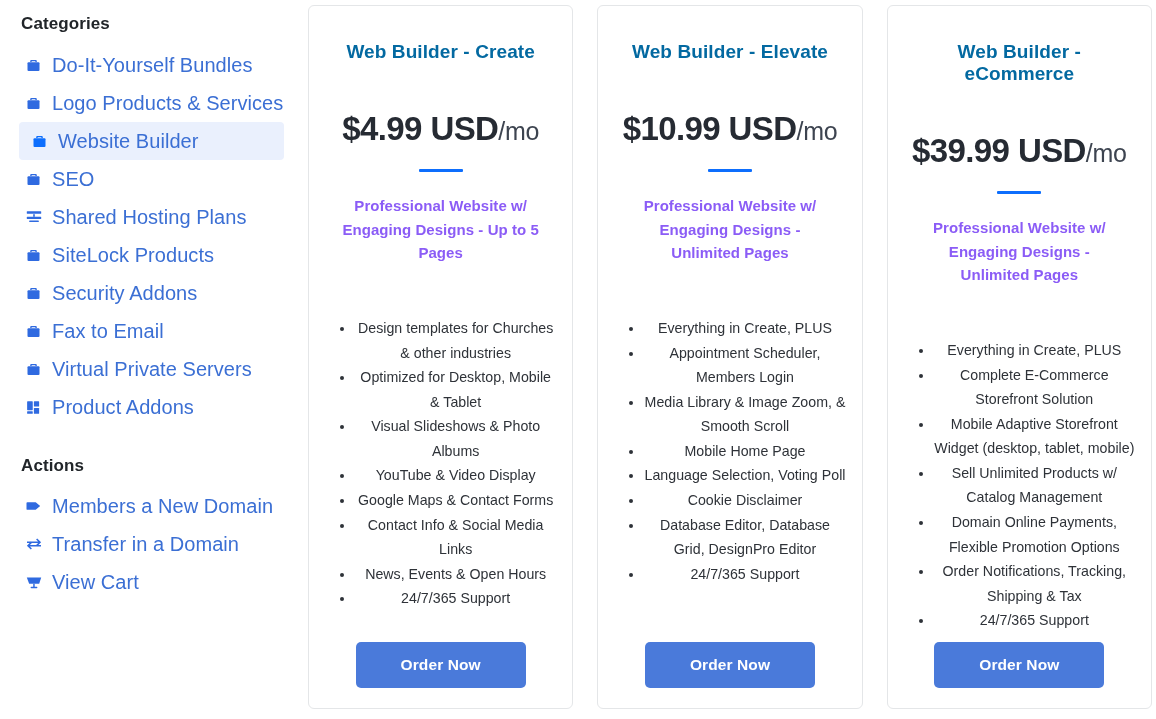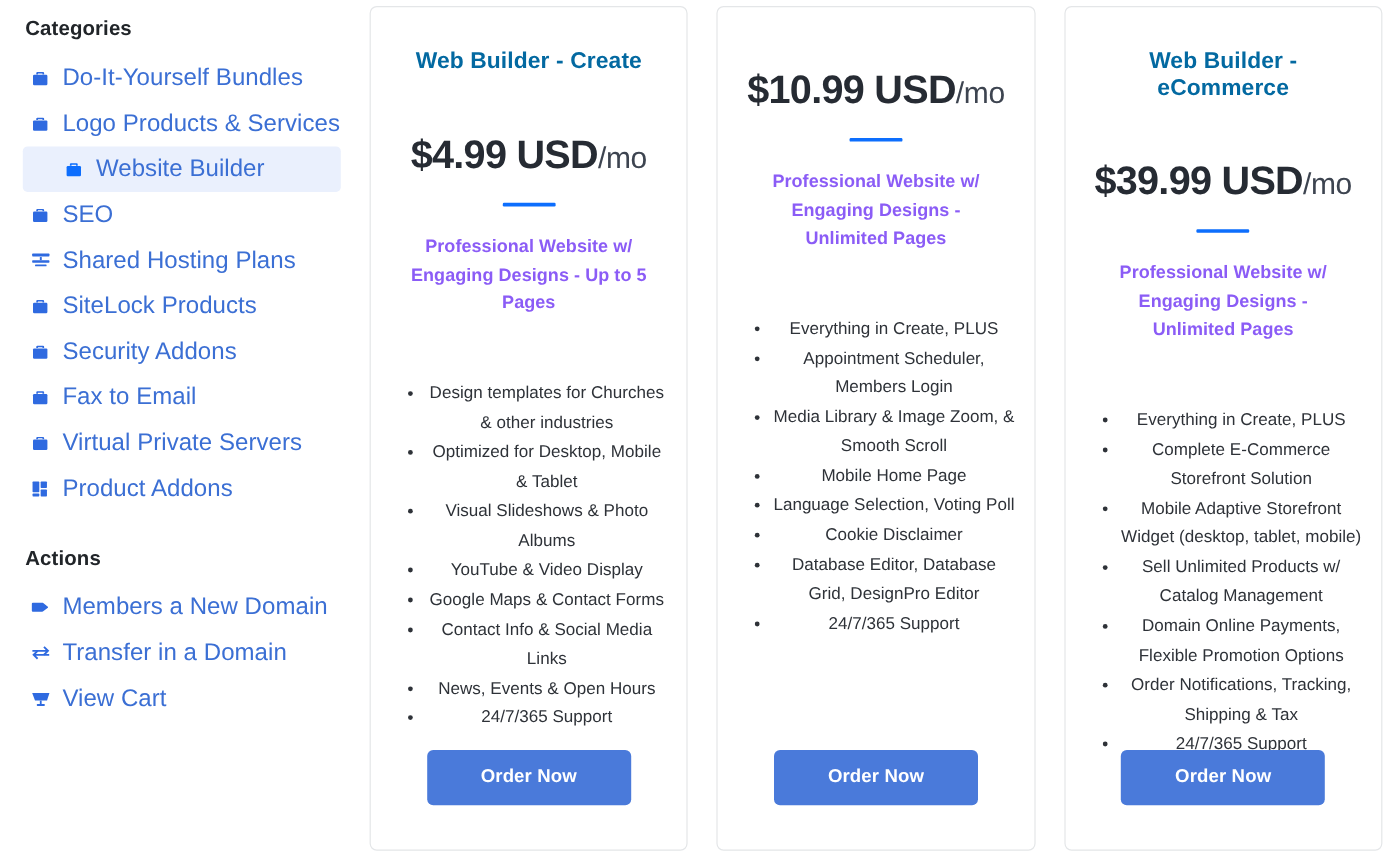--- a/index.html
+++ b/index.html
@@ -41,21 +41,21 @@
     align-items: center;
     gap: 10px;
     padding: 7px 10px 7px 6px;
     border-radius: 4px;
     cursor: pointer;
     text-decoration: none;
     line-height: 1.2;
   }
   .nav-item.active {
     background: #eaf0fd;
-    padding-left: 34px;
+    padding-left: 12px;
   }
   .nav-label {
     font-size: 20px;
     color: #3b6fd4;
     letter-spacing: 0.05px;
     white-space: nowrap;
   }
   .nav-item.active .nav-label { color: #3b6fd4; }
 
   .ic {
@@ -147,21 +147,21 @@
   .features li {
     font-size: 14.2px;
     color: #2e3238;
     line-height: 1.73;
     letter-spacing: 0.02px;
   }
   .features li::marker { font-size: 13px; }
 
   .order-btn {
     position: absolute;
-    bottom: 37px;
+    bottom: 20px;
     left: 50%;
     transform: translateX(-50%);
     width: 170px;
     height: 46px;
     background: #4a7ada;
     border: none;
     border-radius: 5px;
     color: #ffffff;
     font-family: "Liberation Sans", sans-serif;
     font-size: 15.5px;
@@ -318,20 +318,21 @@
           <li>Visual Slideshows &amp; Photo Albums</li>
           <li>YouTube &amp; Video Display</li>
           <li>Google Maps &amp; Contact Forms</li>
           <li>Contact Info &amp; Social Media Links</li>
           <li>News, Events &amp; Open Hours</li>
           <li>24/7/365 Support</li>
         </ul>
         <button class="order-btn">Order Now</button>
       </section>
       <section class="card">
+        <h3 class="card-title">Web Builder - Elevate</h3>
         <div class="price-row"><span class="price-amount">$10.99 USD</span><span class="price-period">/mo</span></div>
         <div class="divider"></div>
         <p class="tagline">Professional Website w/ Engaging Designs - Unlimited Pages</p>
         <ul class="features">
           <li>Everything in Create, PLUS</li>
           <li>Appointment Scheduler, Members Login</li>
           <li>Media Library &amp; Image Zoom, &amp; Smooth Scroll</li>
           <li>Mobile Home Page</li>
           <li>Language Selection, Voting Poll</li>
           <li>Cookie Disclaimer</li>

